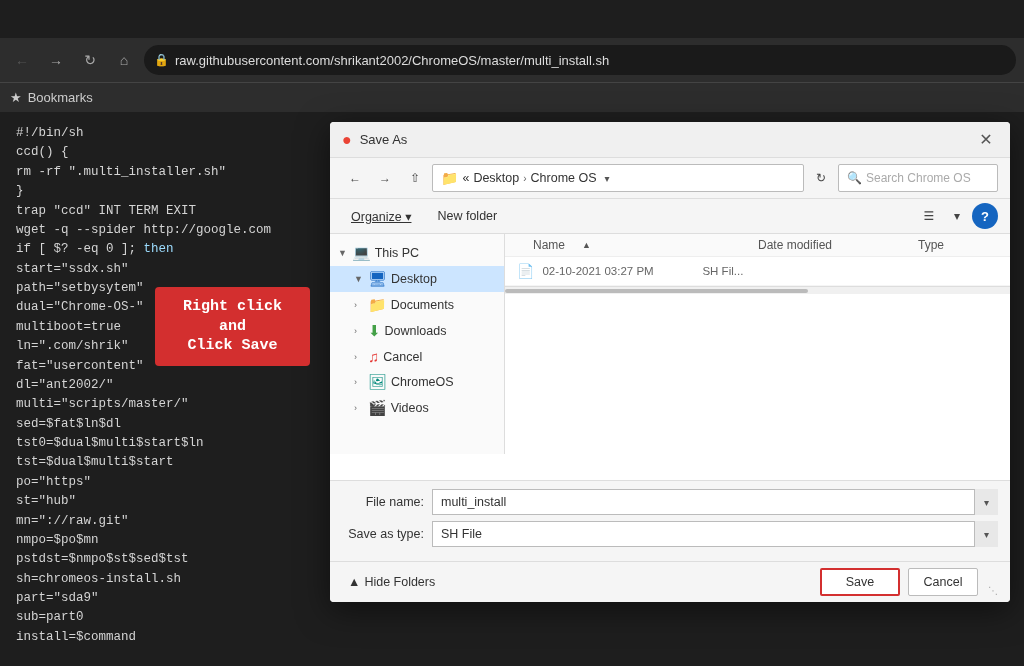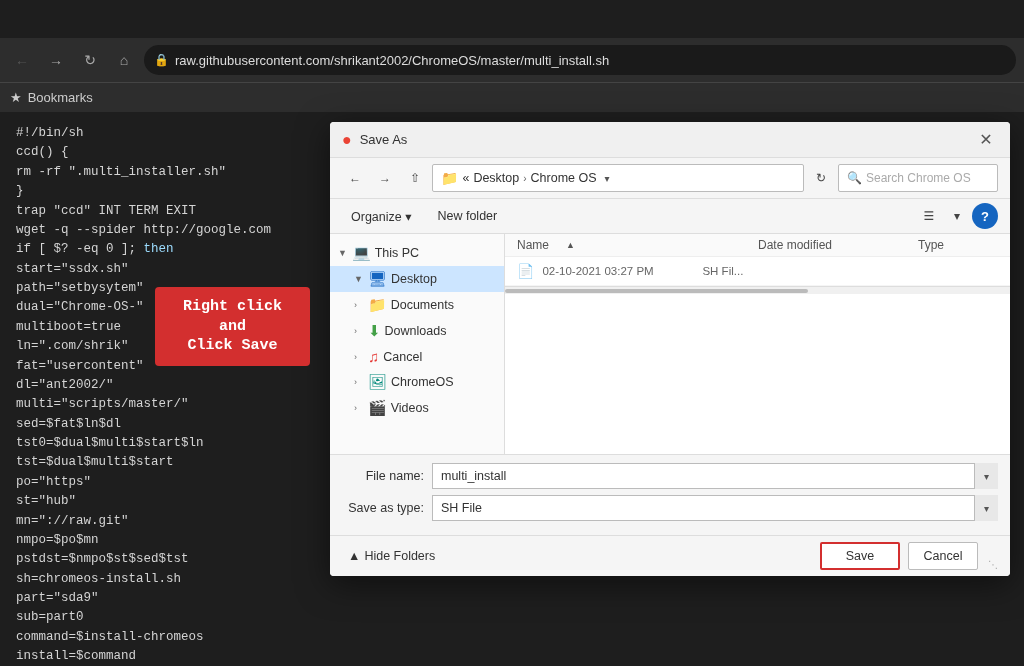--- a/index.html
+++ b/index.html
@@ -258,20 +258,21 @@
       gap: 8px;
     }
     .organize-btn {
       font-size: 12.5px;
       color: #333;
       background: transparent;
       border: 1px solid transparent;
       cursor: pointer;
       padding: 3px 8px;
       border-radius: 2px;
+      text-decoration: underline;
     }
     .new-folder-btn {
       font-size: 12.5px;
       color: #333;
       background: transparent;
       border: 1px solid transparent;
       cursor: pointer;
       padding: 3px 8px;
       border-radius: 2px;
     }
@@ -352,21 +353,21 @@
     }
     .file-list-header {
       display: flex;
       align-items: center;
       padding: 4px 12px;
       border-bottom: 1px solid #eee;
       background: #fafafa;
       font-size: 12px;
       color: #555;
     }
-    .col-name { flex: 1; cursor: pointer; display: flex; align-items: center; gap: 17px; }
+    .col-name { flex: 1; cursor: pointer; display: flex; align-items: center; gap: 17px; margin-left: 16px; }
     .col-date { width: 160px; }
     .col-type { width: 80px; }
     .sort-arrow { font-size: 9px; }
     .file-row {
       display: flex;
       align-items: center;
       padding: 6px 12px;
       font-size: 12.5px;
       color: #333;
       border-bottom: 1px solid #f5f5f5;
@@ -393,20 +394,21 @@
       height: 4px;
       background: #bbb;
       border-radius: 2px;
     }
 
     
     .dialog-fields {
       padding: 8px 12px;
       background: #f5f5f5;
       border-top: 1px solid #ddd;
+      margin-top: 26px;
     }
     .field-row {
       display: flex;
       align-items: center;
       margin-bottom: 6px;
     }
     .field-label {
       width: 90px;
       font-size: 12.5px;
       color: #333;
@@ -546,21 +548,20 @@
     <div>tst0=$dual$multi$start$ln</div>
     <div>tst=$dual$multi$start</div>
     <div>po="https"</div>
     <div>st="hub"</div>
     <div>mn="://raw.git"</div>
     <div>nmpo=$po$mn</div>
     <div>pstdst=$nmpo$st$sed$tst</div>
     <div>sh=chromeos-install.sh</div>
     <div>part="sda9"</div>
     <div>sub=part0</div>
-    <div>command=$install-chromeos</div>
     <div>install=$command</div>
 
   </div>
 
   <div class="dialog-overlay">
     <div class="dialog">
 
       <div class="dialog-titlebar">
         <span style="color:#ea4335;font-size:16px;">●</span>
         <span class="dialog-title">Save As</span>

